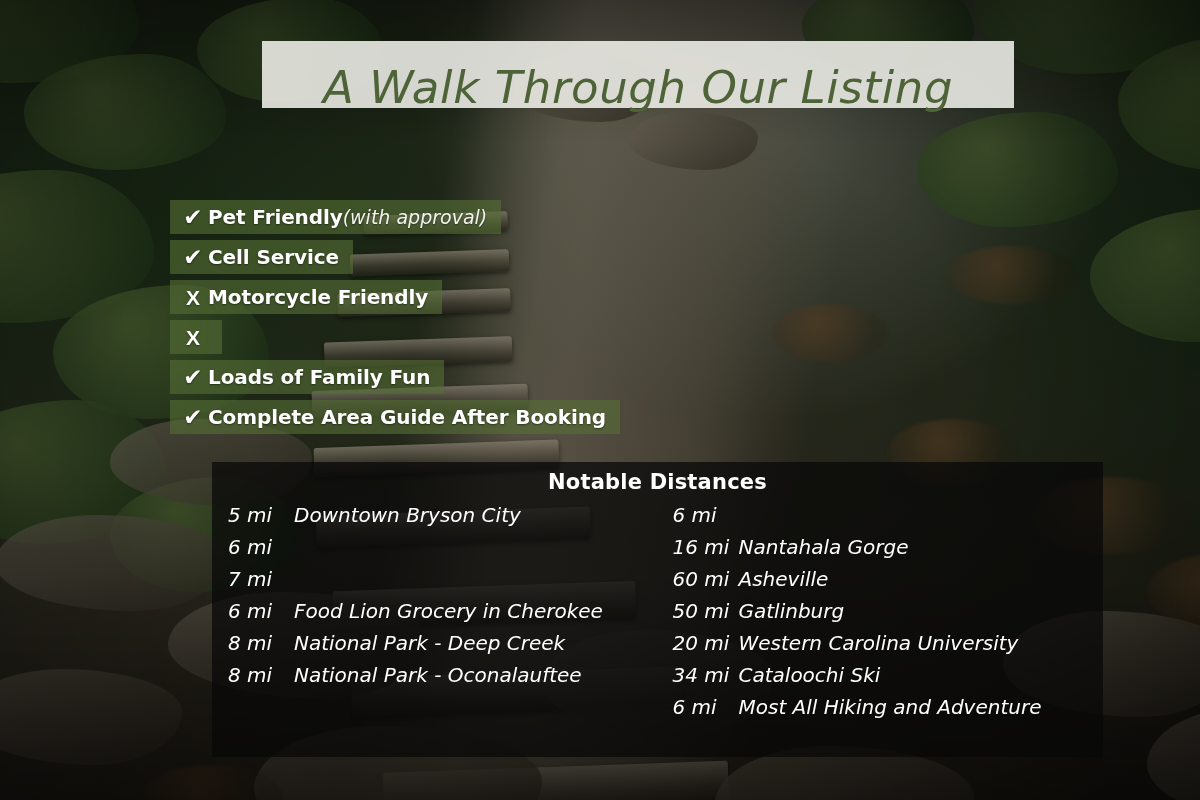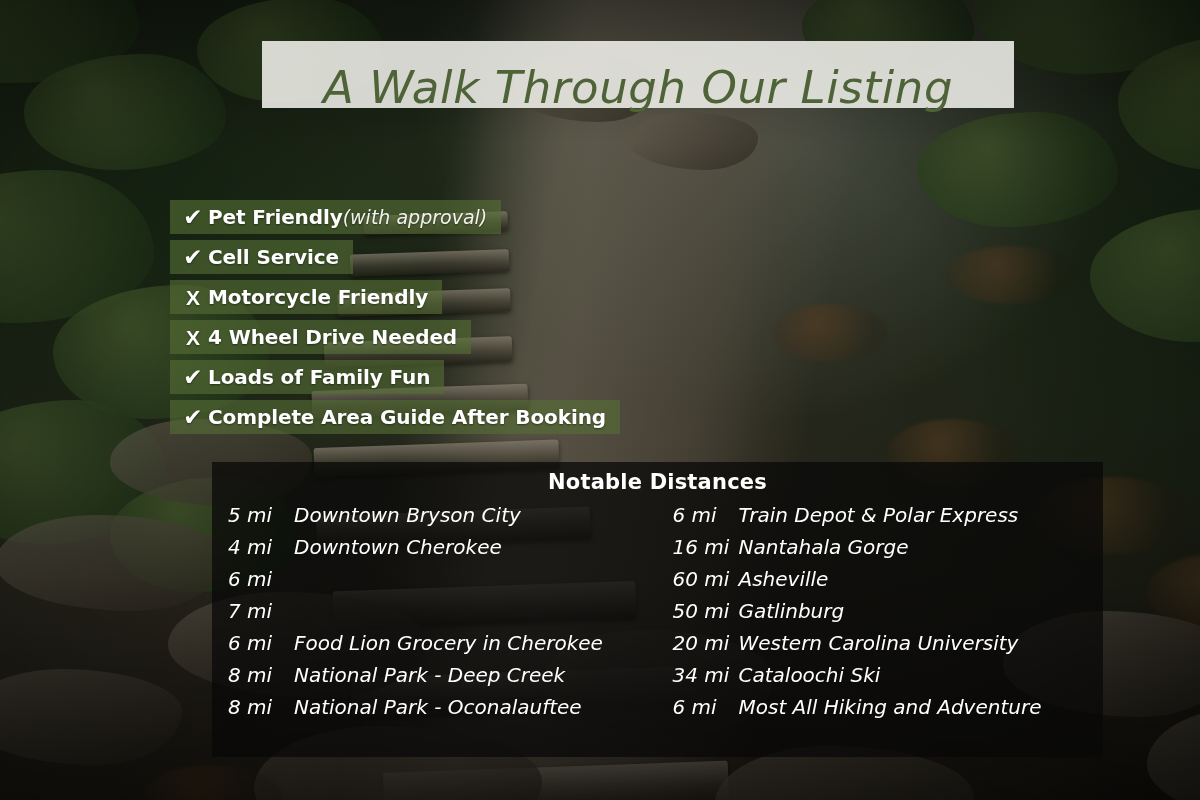--- a/index.html
+++ b/index.html
@@ -280,21 +280,20 @@
       <span class="feature-label">Cell Service</span>
     </div>
 
     <div class="feature-row">
       <span class="feature-mark cross">X</span>
       <span class="feature-label">Motorcycle Friendly</span>
     </div>
 
     <div class="feature-row">
       <span class="feature-mark cross">X</span>
-      <span class="feature-label">4 Wheel Drive Needed</span>
     </div>
 
     <div class="feature-row">
       <span class="feature-mark">✔</span>
       <span class="feature-label">Loads of Family Fun</span>
     </div>
 
     <div class="feature-row">
       <span class="feature-mark">✔</span>
       <span class="feature-label">Complete Area Guide After Booking</span>
@@ -306,24 +305,20 @@
     <div class="distances-title">Notable Distances</div>
 
     <div class="distances-cols">
 
       <div class="dist-col left">
         <div class="dist-row">
           <span class="dist-miles">5 mi</span>
           <span class="dist-place">Downtown Bryson City</span>
         </div>
         <div class="dist-row">
-          <span class="dist-miles">4 mi</span>
-          <span class="dist-place">Downtown Cherokee</span>
-        </div>
-        <div class="dist-row">
           <span class="dist-miles">6 mi</span>
         </div>
         <div class="dist-row">
           <span class="dist-miles">7 mi</span>
         </div>
         <div class="dist-row">
           <span class="dist-miles">6 mi</span>
           <span class="dist-place">Food Lion Grocery in Cherokee</span>
         </div>
         <div class="dist-row">
@@ -332,21 +327,20 @@
         </div>
         <div class="dist-row">
           <span class="dist-miles">8 mi</span>
           <span class="dist-place">National Park - Oconalauftee</span>
         </div>
       </div>
 
       <div class="dist-col right">
         <div class="dist-row">
           <span class="dist-miles">6 mi</span>
-          <span class="dist-place">Train Depot &amp; Polar Express</span>
         </div>
         <div class="dist-row">
           <span class="dist-miles">16 mi</span>
           <span class="dist-place">Nantahala Gorge</span>
         </div>
         <div class="dist-row">
           <span class="dist-miles">60 mi</span>
           <span class="dist-place">Asheville</span>
         </div>
         <div class="dist-row">

